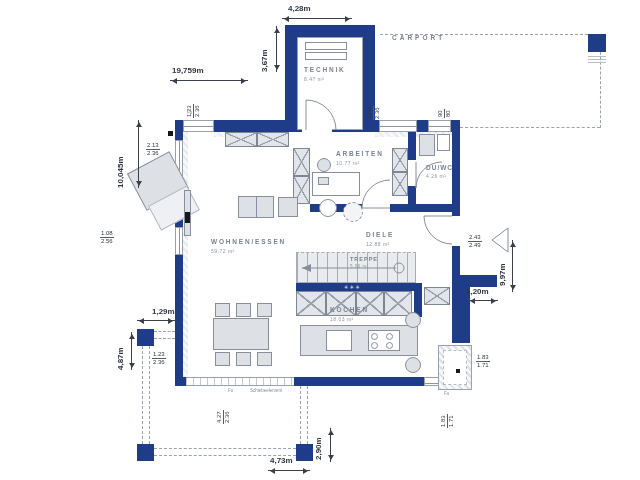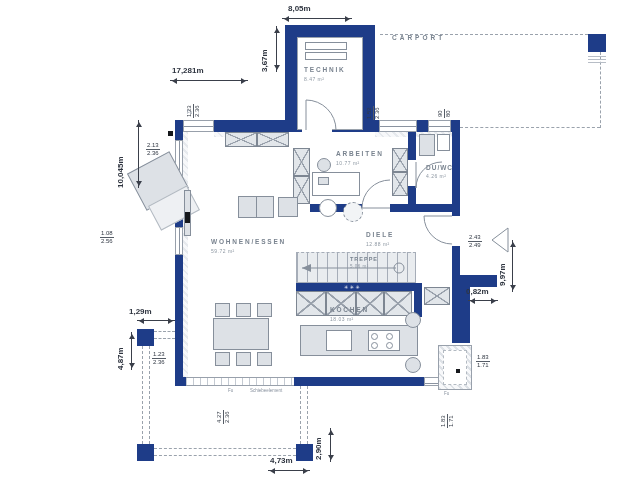--- a/index.html
+++ b/index.html
@@ -178,33 +178,33 @@
   <div class="ra" style="left:336px;top:160px;">10.77 m²</div>
   <div class="rl" style="left:426px;top:164px;letter-spacing:1px;">DU/WC</div>
   <div class="ra" style="left:426px;top:173px;">4.26 m²</div>
   <div class="rl" style="left:366px;top:231px;">DIELE</div>
   <div class="ra" style="left:366px;top:241px;">12.88 m²</div>
   <div class="rl" style="left:350px;top:256px;font-size:5.5px;letter-spacing:1px;">TREPPE</div>
   <div class="ra" style="left:350px;top:264px;font-size:4.5px;">5.06 m²</div>
   <div class="rl" style="left:330px;top:306px;">KOCHEN</div>
   <div class="ra" style="left:330px;top:316px;">18.03 m²</div>
 
-  <div class="dimlab" style="left:288px;top:4px;">8,05m</div>
+  <div class="dimlab" style="left:288px;top:4px;">4,28m</div>
   <div class="dimh" style="left:282px;top:18px;width:70px;"></div>
   <div class="dimlab vrot" style="left:260px;top:72px;">3,67m</div>
   <div class="dimv" style="left:276px;top:26px;height:46px;"></div>
-  <div class="dimlab" style="left:172px;top:66px;">17,281m</div>
+  <div class="dimlab" style="left:172px;top:66px;">19,759m</div>
   <div class="dimh" style="left:170px;top:80px;width:78px;"></div>
   <div class="dimlab vrot" style="left:116px;top:188px;">10,045m</div>
   <div class="dimv" style="left:138px;top:120px;height:68px;"></div>
   <div class="dimlab vrot" style="left:498px;top:286px;">9,97m</div>
   <div class="dimv" style="left:512px;top:240px;height:52px;"></div>
-  <div class="dimlab" style="left:466px;top:287px;">0,82m</div>
+  <div class="dimlab" style="left:466px;top:287px;">1,20m</div>
   <div class="dimh" style="left:468px;top:300px;width:30px;"></div>
-  <div class="dimlab" style="left:129px;top:307px;">1,29m</div>
+  <div class="dimlab" style="left:152px;top:307px;">1,29m</div>
   <div class="dimh" style="left:137px;top:320px;width:38px;"></div>
   <div class="dimlab vrot" style="left:116px;top:370px;">4,87m</div>
   <div class="dimv" style="left:131px;top:332px;height:38px;"></div>
   <div class="dimlab" style="left:270px;top:456px;">4,73m</div>
   <div class="dimh" style="left:268px;top:470px;width:42px;"></div>
   <div class="dimlab vrot" style="left:314px;top:460px;">2,90m</div>
   <div class="dimv" style="left:330px;top:428px;height:34px;"></div>
 
   <div class="fr vrot" style="left:186px;top:118px;">
     <span class="t">1.23</span>

